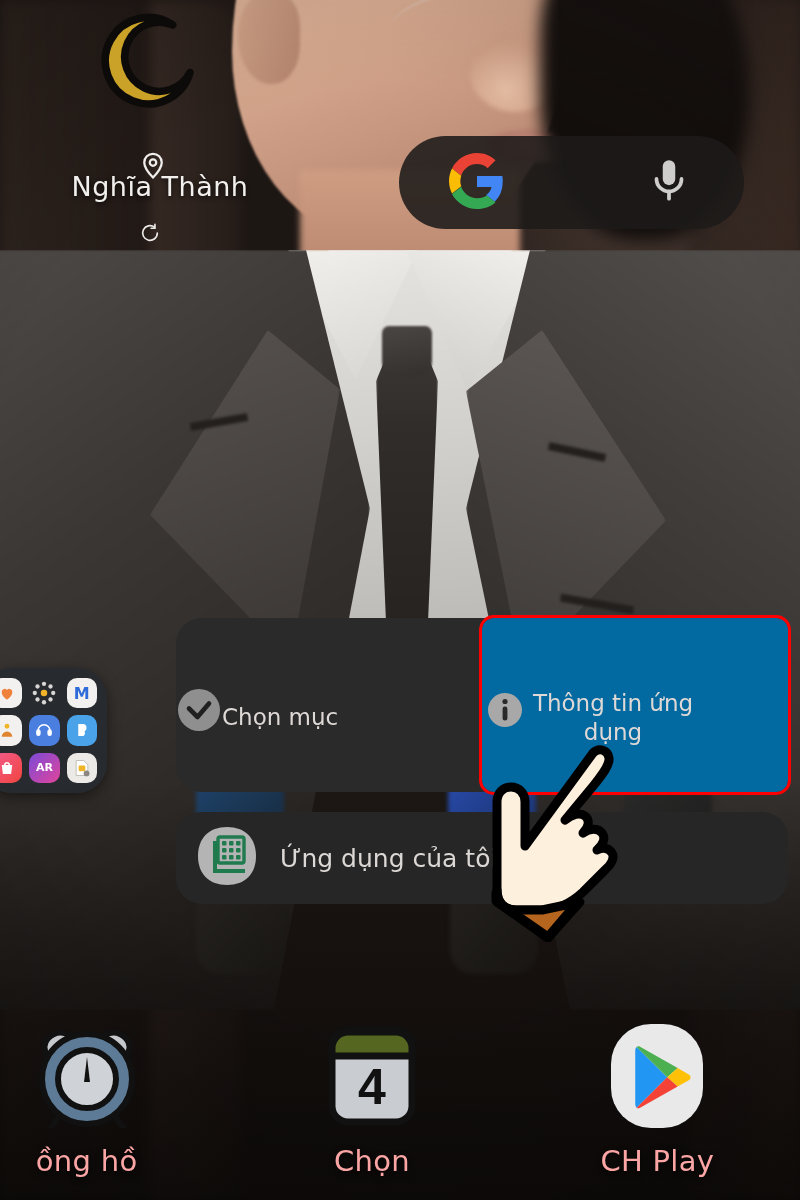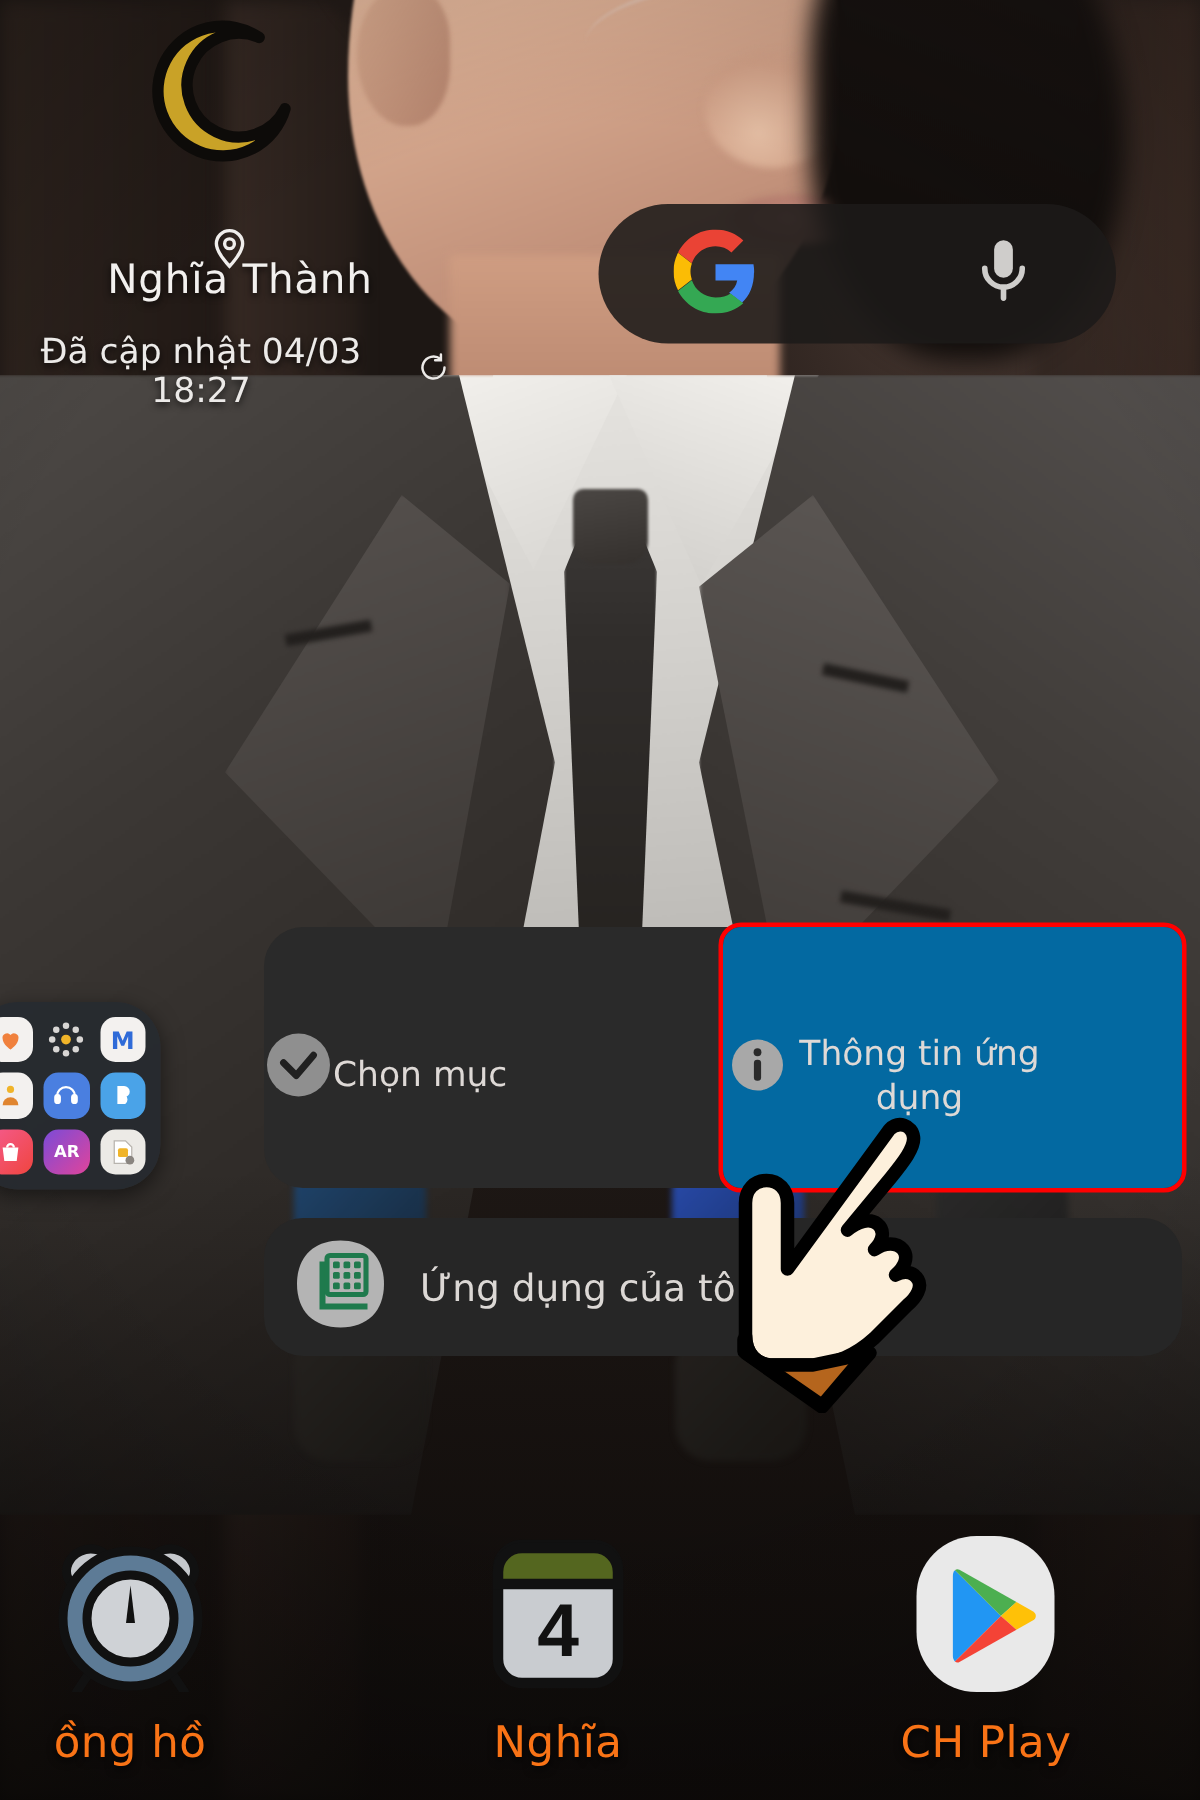--- a/index.html
+++ b/index.html
@@ -208,21 +208,21 @@
   }
 
   
   #hand-cursor { position:absolute; left:452px; top:742px; width:190px; height:200px; z-index:40; }
 
   
   #dock { position:absolute; left:0; bottom:22px; width:800px; display:flex; }
   .dock-app { flex:1; display:flex; flex-direction:column; align-items:center; gap:16px; }
   .dock-icon { width:104px; height:104px; position:relative; }
   .dock-label {
-    color:#f97316; font-size:29px; letter-spacing:.3px;
+    color:#fca5a5; font-size:29px; letter-spacing:.3px;
     text-shadow:0 2px 6px rgba(0,0,0,.85); white-space:nowrap;
   }
   #dock-app-clock { margin-left:-56px; }
   #dock-app-clock .dock-label { margin-left:0; }
 </style>
 </head>
 <body>
 
 <div id="wallpaper">
   <div class="wp-bg"></div>
@@ -260,21 +260,20 @@
     </svg>
   </div>
   <div class="pin">
     <svg viewBox="0 0 24 24" width="30" height="30" fill="none" stroke="#f0eeec" stroke-width="1.8">
       <path d="M12 22s7-7.2 7-12a7 7 0 1 0-14 0c0 4.8 7 12 7 12z"></path>
       <circle cx="12" cy="10" r="2.6"></circle>
     </svg>
   </div>
   <div class="loc-name">Nghĩa Thành</div>
   <div class="loc-updated">
-    <span>Đã cập nhật 04/03 18:27</span>
     <span>
       <svg viewBox="0 0 24 24" width="22" height="22" fill="none" stroke="#eceae8" stroke-width="1.8" stroke-linecap="round">
         <path d="M20 12a8 8 0 1 1-3.1-6.3"></path>
           <path d="M17.4 2.6v4.2h-4.2"></path>
       </svg>
     </span>
   </div>
 </div>
 
 <div id="google-widget">
@@ -450,21 +449,21 @@
   </div>
 
   <div class="dock-app">
     <div class="dock-icon">
       <svg viewBox="0 0 104 104" width="104" height="104">
         <rect x="12" y="6" width="80" height="92" rx="16" fill="#c9ccd0" stroke="#111" stroke-width="7"></rect>
         <path d="M12 24 A16 16 0 0 1 28 8 L76 8 A16 16 0 0 1 92 24 L92 32 L12 32 Z" fill="#54661f" stroke="#111" stroke-width="7"></path>
         <text x="52" y="80" font-family="'Liberation Sans',sans-serif" font-size="50" font-weight="bold" fill="#111" text-anchor="middle">4</text>
       </svg>
     </div>
-    <div class="dock-label">Nghĩa</div>
+    <div class="dock-label">Chọn</div>
   </div>
 
   <div class="dock-app">
     <div class="dock-icon">
       <svg viewBox="0 0 104 104" width="104" height="104">
         <rect x="6" y="0" width="92" height="104" rx="40" fill="#e9e9e9"></rect>
         <g transform="translate(30,22) scale(0.125)">
           <path d="M13 7 L258 250 L13 493 C6 486 2 476 2 464 L2 36 C2 24 6 14 13 7z" fill="#2196f3"></path>
           <path d="M13 7 C19 1 28 -1 37 4 L341 176 L258 250 Z" fill="#4caf50"></path>
           <path d="M341 176 L430 227 C449 238 449 262 430 273 L341 324 L258 250 Z" fill="#ffc107"></path>

